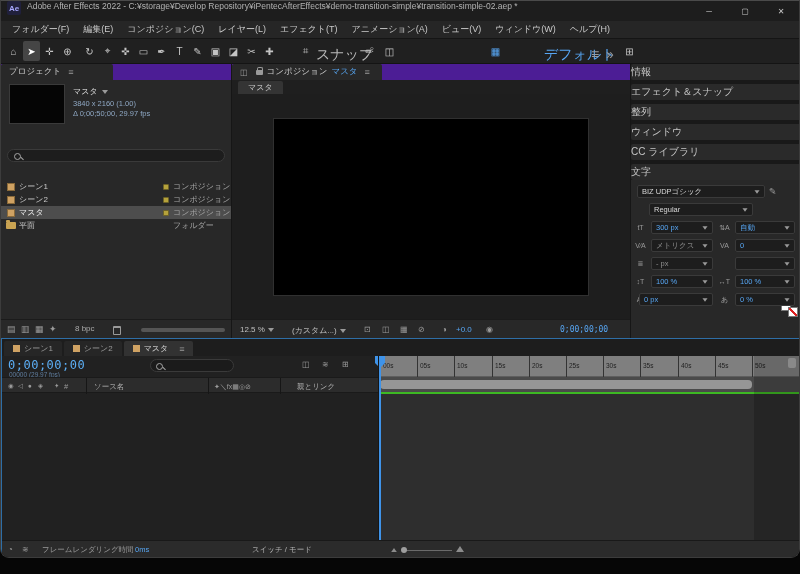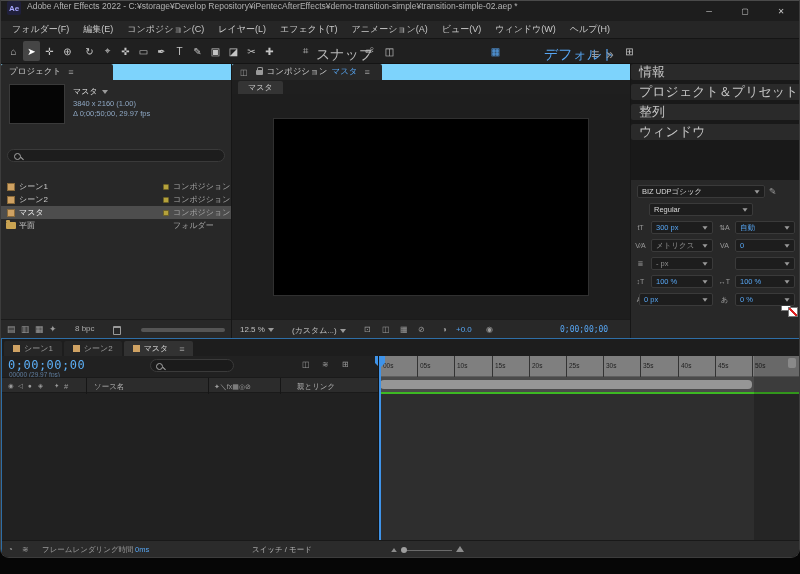--- a/index.html
+++ b/index.html
@@ -27,21 +27,21 @@
   .searchbox{position:absolute;right:6px;top:4px;width:152px;height:16px;background:#3c3c3c;border-radius:3px;
     display:flex;align-items:center;padding-left:18px}
   .searchbox input{background:transparent;border:none;outline:none;color:#cfcfcf;font-size:8.5px;width:120px;
     font-family:"Liberation Sans",sans-serif}
   .searchbox input::placeholder{color:#b0b0b0}
   .mag{position:absolute;width:7px;height:7px;border:1.3px solid #a5a5a5;border-radius:50%}
   .mag::after{content:"";position:absolute;width:4px;height:1.3px;background:#a5a5a5;right:-3.5px;bottom:-1px;transform:rotate(45deg)}
   
   .main{position:absolute;left:0;top:63px;right:0;height:274px;background:#161616}
   .panel{position:absolute;background:#282828}
-  .ptabbar{position:absolute;left:0;top:0;right:0;height:16px;background:#7dd3fc}
+  .ptabbar{position:absolute;left:0;top:0;right:0;height:16px;background:#4c1d95}
   .ptab{position:absolute;top:0;height:16px;background:#282828;display:flex;align-items:center;padding:0 8px;
     font-size:8.5px;color:#cccccc;border-radius:2px 2px 0 0}
   .hamb{color:#9a9a9a;font-size:9px;margin-left:7px}
   .chev{width:0;height:0;border-left:3px solid transparent;border-right:3px solid transparent;border-top:4px solid #9a9a9a;display:inline-block}
   
   .thumb{position:absolute;left:8px;top:20px;width:56px;height:40px;background:#050505;border:1px solid #3a3a3a}
   .pv-name{position:absolute;left:72px;top:22px;font-size:8px;color:#dddddd;display:flex;align-items:center;gap:4px}
   .pv-line{position:absolute;left:72px;font-size:7.5px;color:#8fa8c4;white-space:nowrap}
   .psearch{position:absolute;left:6px;top:85px;width:218px;height:13px;background:#1d1d1d;border:1px solid #3a3a3a;border-radius:7px}
   .phead{position:absolute;left:0;top:103px;width:230px;height:13px;background:#323232;border-top:1px solid #1c1c1c;border-bottom:1px solid #1c1c1c}
@@ -61,21 +61,21 @@
   
   .lock{position:relative;width:7px;height:5px;background:#9a9a9a;border-radius:1px;margin:0 4px}
   .lock::before{content:"";position:absolute;top:-3px;left:1px;width:4px;height:3px;border:1px solid #9a9a9a;border-bottom:none;border-radius:2px 2px 0 0}
   .viewer{position:absolute;left:0;top:30px;width:398px;height:225px;background:#1e1e1e}
   .comprect{position:absolute;left:41px;top:24px;width:316px;height:178px;background:#000;border:1px solid #303030}
   .cfoot{position:absolute;left:0;bottom:0;width:398px;height:19px;background:#282828;border-top:1px solid #1b1b1b}
   .cfoot .it{position:absolute;top:5px;font-size:8px;color:#c0c0c0;display:flex;align-items:center;gap:3px;white-space:nowrap}
   .blue{color:#57a6f3 !important}
   
   .rhead{position:absolute;left:0;width:170px;height:16px;background:#2a2a2a;border-radius:2px;
-    display:flex;align-items:center;padding-left:8px;font-size:13px;color:#c6c6c6}
+    display:flex;align-items:center;font-size:10px;color:#c6c6c6}
   .charpanel{position:absolute;left:0;top:116px;width:170px;height:158px;background:#282828}
   .cfield{position:absolute;height:13px;background:#1d1d1d;border:1px solid #3a3a3a;border-radius:2px;
     display:flex;align-items:center;padding:0 4px;font-size:7.5px;color:#57a6f3;white-space:nowrap}
   .cfield .chev{margin-left:auto;transform:scale(.85)}
   .cfield.gray{color:#8f8f8f}
   .cfield.white{color:#d8d8d8}
   .cicon{position:absolute;width:15px;font-size:7px;color:#9a9a9a;text-align:center;line-height:14px;white-space:nowrap}
   .swatches{position:absolute;left:150px;top:121px;width:18px;height:17px}
   .sw{position:absolute;width:10px;height:10px;background:#fff;border:1px solid #777}
   .sw.front{left:7px;top:6px;background:linear-gradient(45deg,#fff 42%,#d22 42%,#d22 58%,#fff 58%)}
@@ -257,23 +257,25 @@
         <span class="it" style="left:186px;color:#9a9a9a">⊘</span>
         <span class="it" style="left:210px;color:#9a9a9a">◑</span>
         <span class="it blue" style="left:224px">+0.0</span>
         <span class="it" style="left:254px;color:#9a9a9a">◉</span>
         <span class="it blue" style="left:328px;font-family:'DejaVu Sans Mono',monospace">0;00;00;00</span>
       </div>
     </div>
 
     <div class="panel" style="left:630px;top:0;width:170px;height:274px;background:#191919">
       <div class="rhead" style="top:0">情報</div>
-      <div class="rhead" style="top:20px">プロジェクト＆プリセット</div>
+      <div class="rhead" style="top:20px">エフェクト＆スナップ</div>
       <div class="rhead" style="top:40px">整列</div>
       <div class="rhead" style="top:60px">ウィンドウ</div>
+      <div class="rhead" style="top:80px">CC ライブラリ</div>
+      <div class="rhead" style="top:100px">文字</div>
 
       <div class="charpanel">
         <div class="cfield white" style="left:6px;top:5px;width:128px">
           <span>BIZ UDPゴシック</span>
             <span class="chev"></span>
         </div>
         <span style="position:absolute;left:137px;top:6px;font-size:9px;color:#9a9a9a;transform:rotate(90deg)">✐</span>
         <div class="swatches">
           <span class="sw"></span>
           <span class="sw front"></span>

